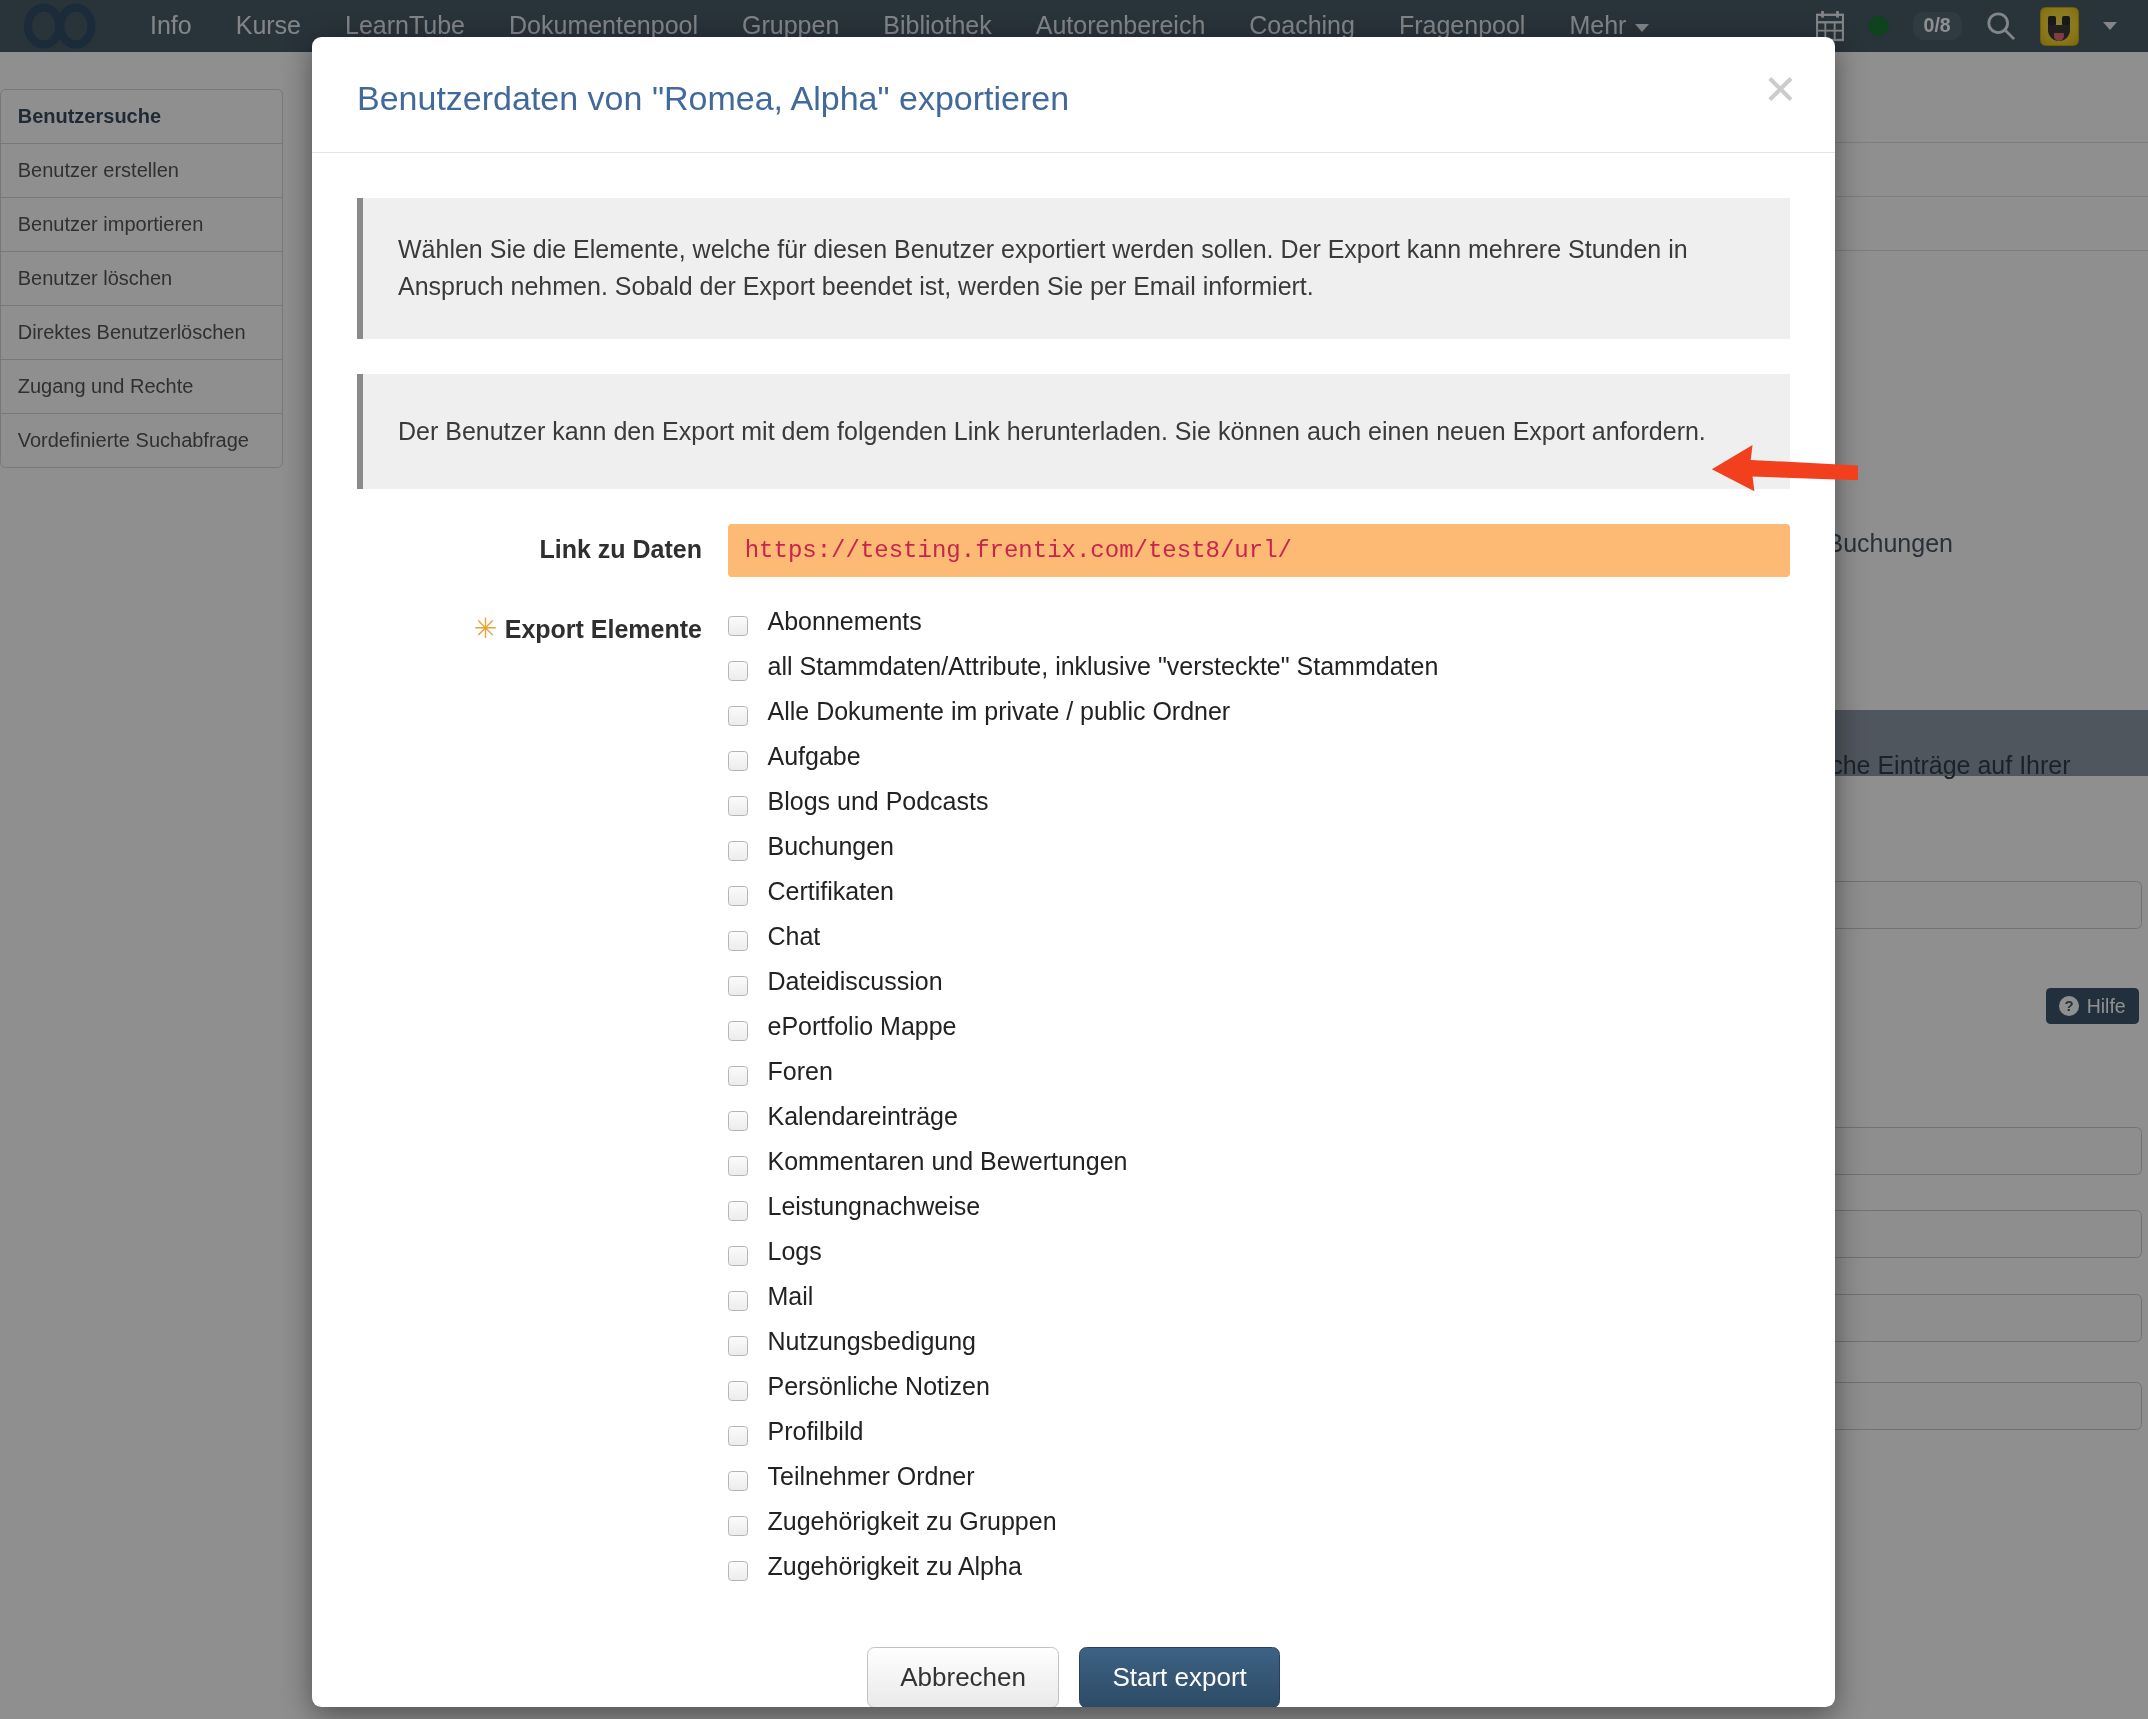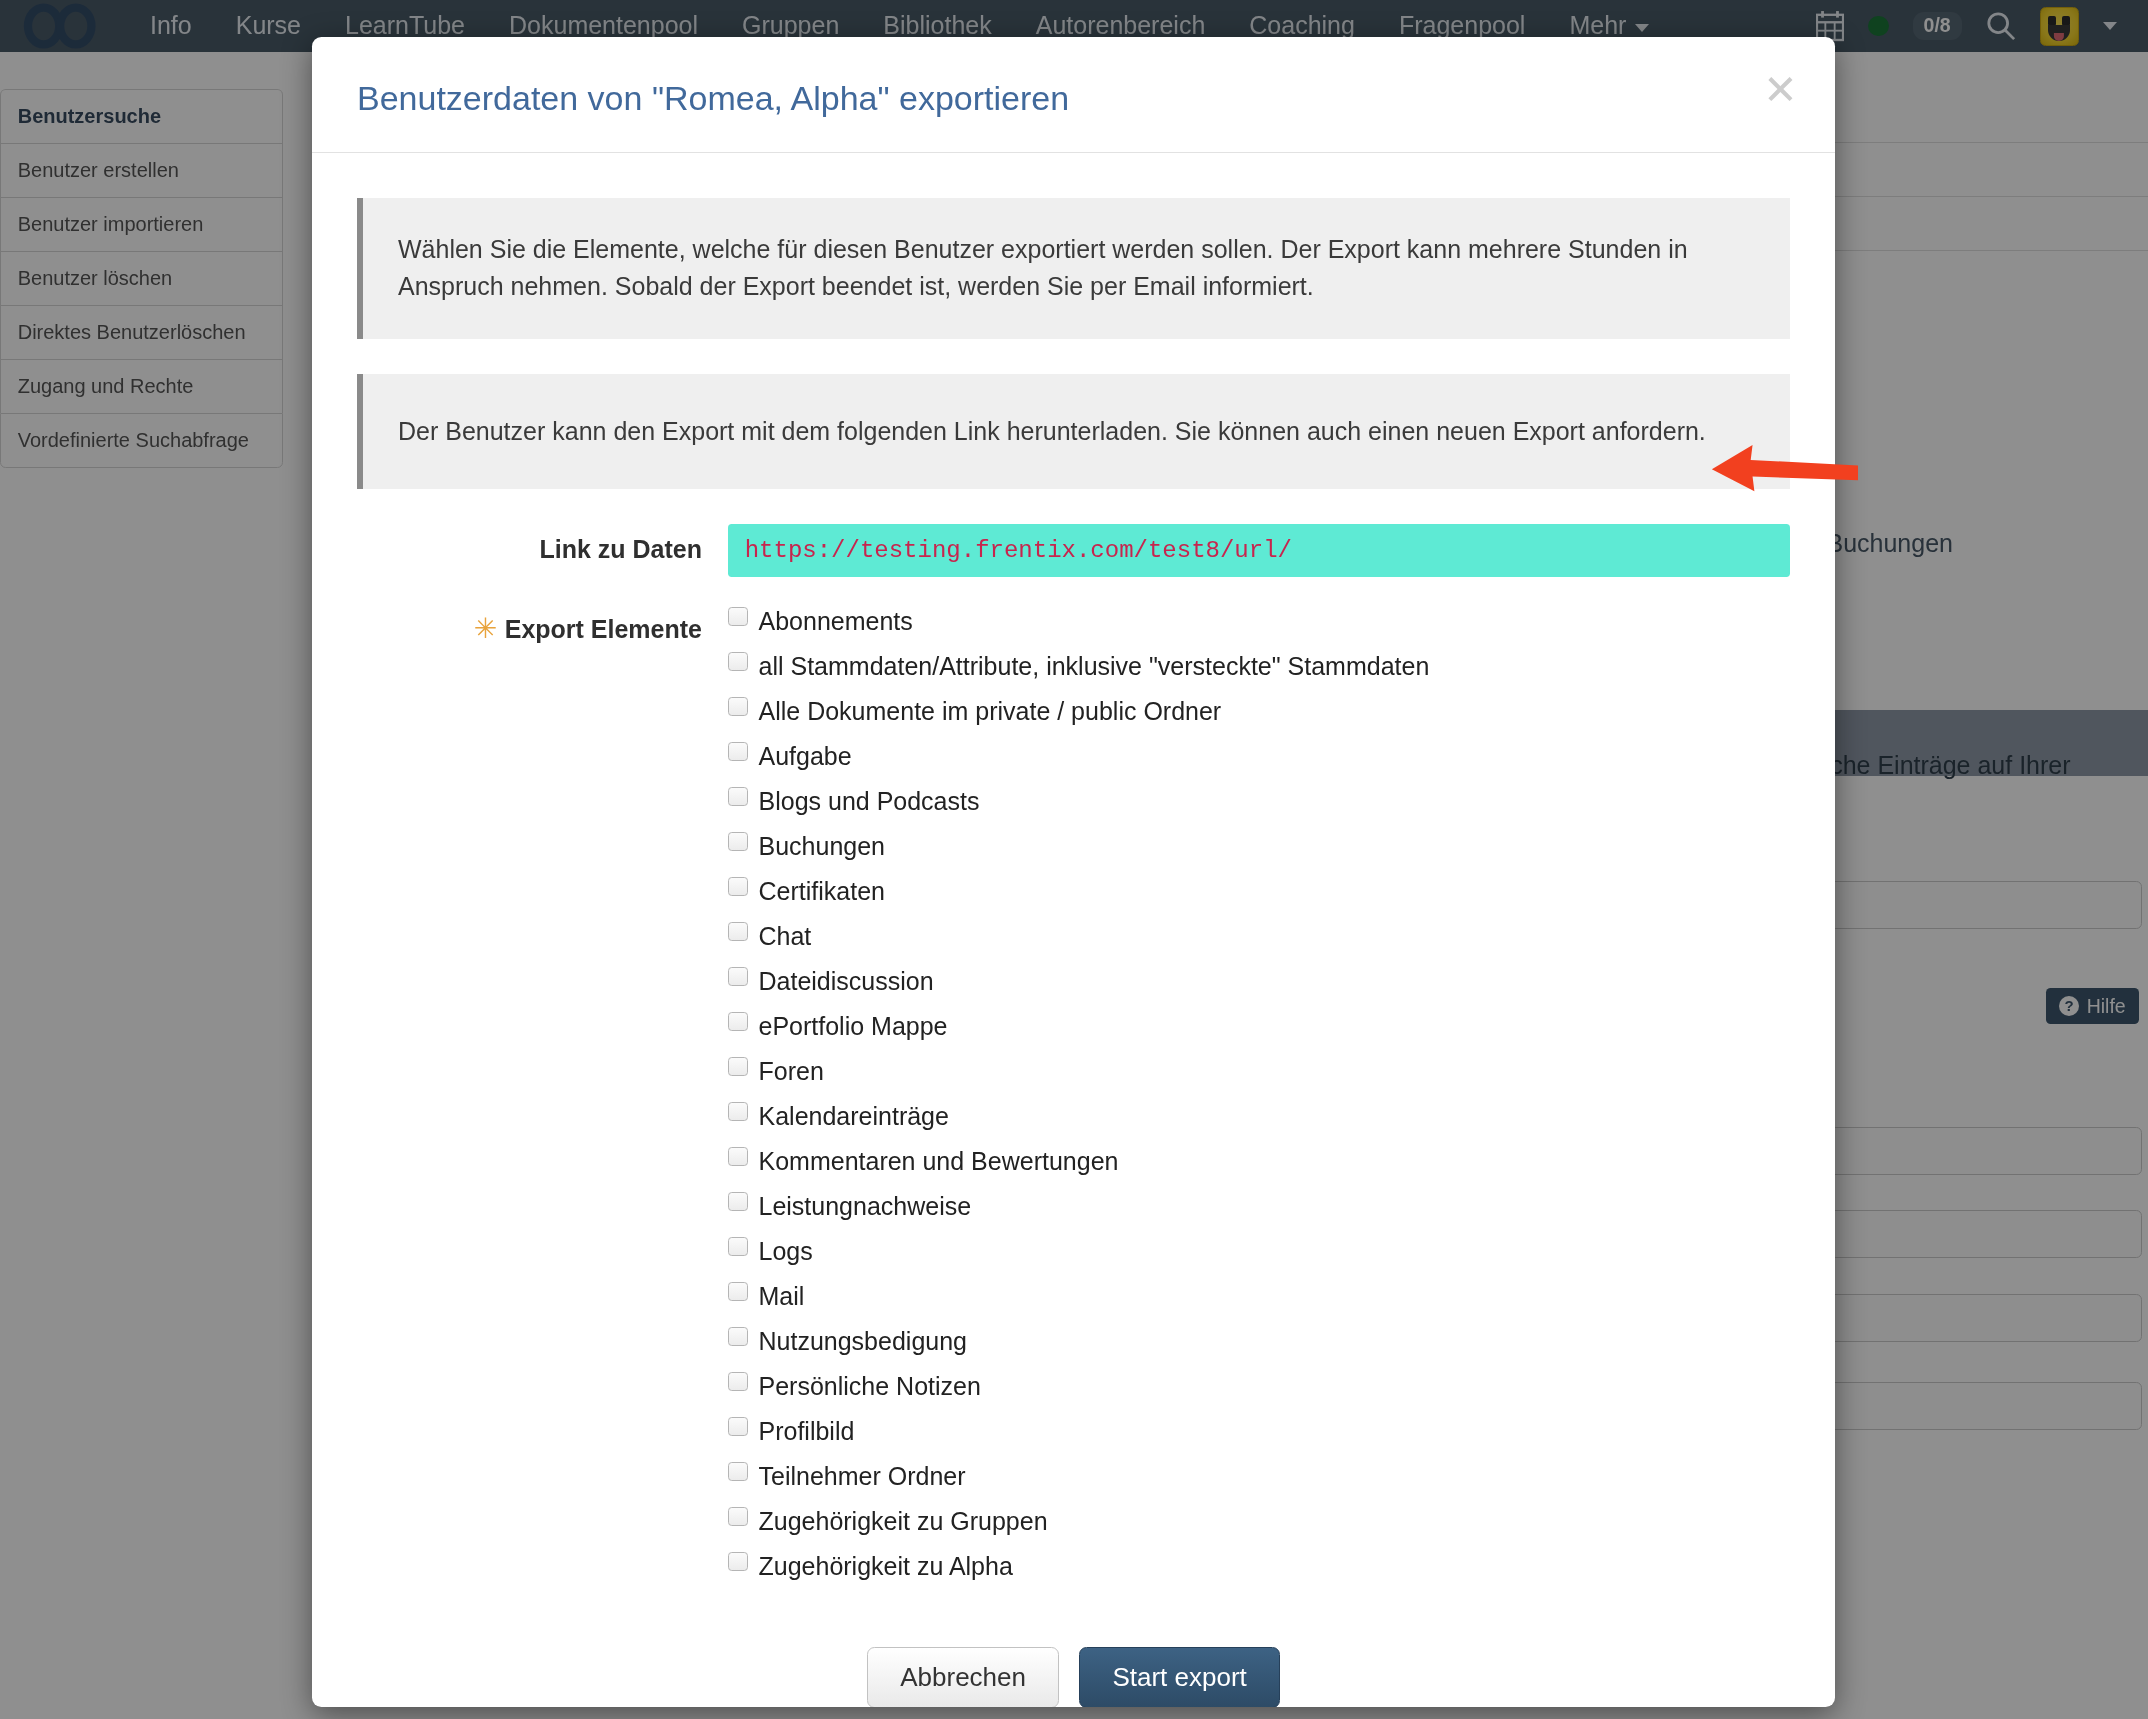--- a/index.html
+++ b/index.html
@@ -292,34 +292,34 @@
   }
   .req-star {
     color: #e8a33d;
     font-size: 28px;
     margin-right: 7.4px;
     font-weight: normal;
   }
   .form-field { flex: 1; }
 
   .url-box {
-    background: #5eead4;
+    background: #fdba74;
     color: #c7254e;
     font-family: "Liberation Mono", "DejaVu Sans Mono", monospace;
     font-size: 24px;
     padding: 13px 16.7px;
     border-radius: 3.7px;
     width: 100%;
   }
 
   .checkbox-list { padding-top: 5.6px; }
   .cb-row {
     display: flex;
-    align-items: flex-start;
-    gap: 11px;
+    align-items: flex-end;
+    gap: 20px;
     margin-bottom: 16px;
   }
   .cb-box {
     width: 19.5px; height: 19.5px;
     border: 0.9px solid #b5b5b5;
     border-radius: 3.7px;
     background: linear-gradient(#fbfbfb, #ececec);
     flex: 0 0 auto;
   }
   .cb-label {

